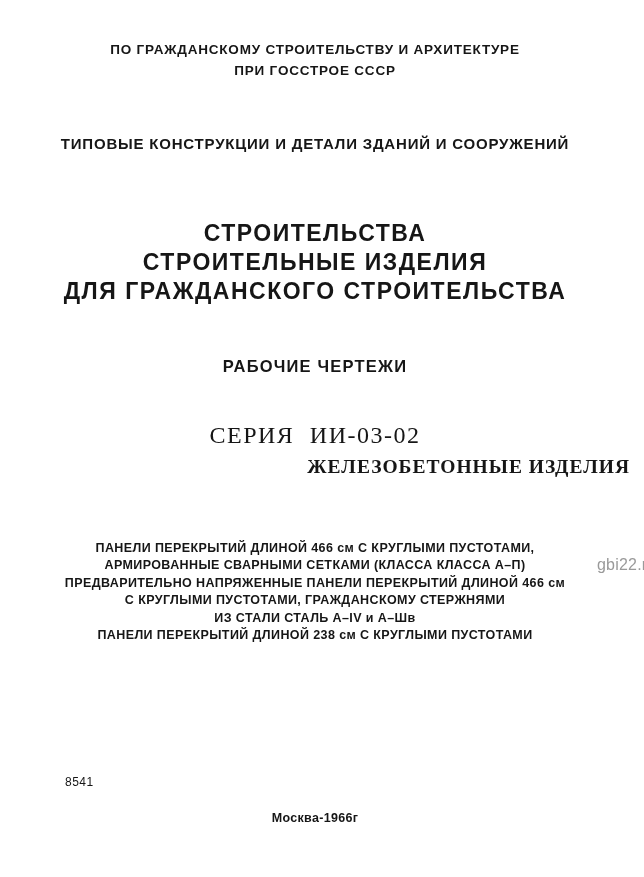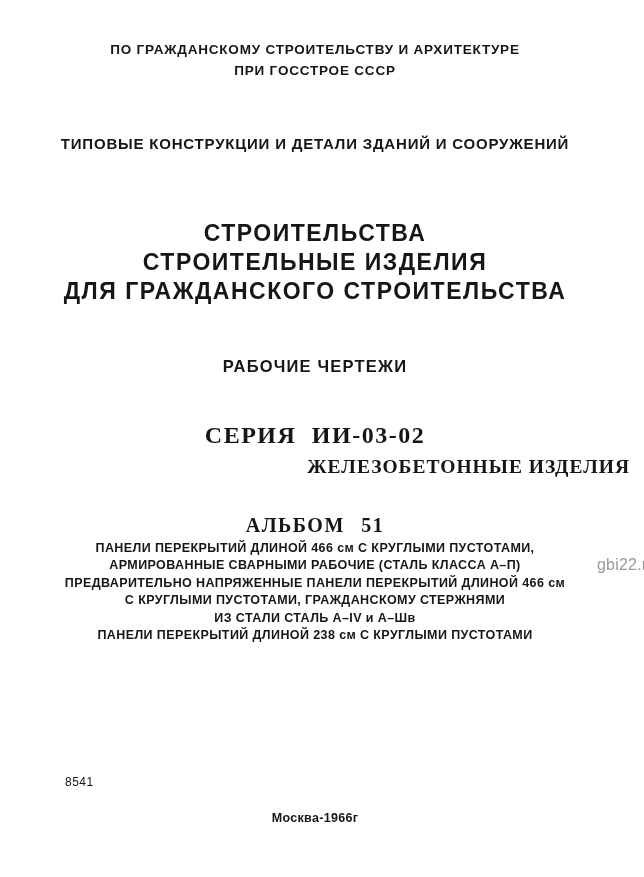--- a/index.html
+++ b/index.html
@@ -46,21 +46,21 @@
   .subtitle {
     top: 357px;
     font-size: 16.5px;
     font-weight: bold;
     letter-spacing: 1.2px;
   }
   .series-code {
     top: 422px;
     font-family: "Liberation Serif", serif;
     font-size: 24px;
-    font-weight: bold;
+    font-weight: normal;
     letter-spacing: 1.5px;
     word-spacing: 8px;
   }
   .series-name {
     top: 456px;
     font-family: "Liberation Serif", serif;
     font-size: 19.5px;
     font-weight: bold;
     letter-spacing: 1px;
     text-align: right;
@@ -123,25 +123,24 @@
     <div>СТРОИТЕЛЬНЫЕ ИЗДЕЛИЯ</div>
     <div>ДЛЯ ГРАЖДАНСКОГО СТРОИТЕЛЬСТВА</div>
   </div>
 
   <div class="centered subtitle">РАБОЧИЕ ЧЕРТЕЖИ</div>
 
   <div class="centered series-code">СЕРИЯ ИИ-03-02</div>
 
   <div class="centered series-name">ЖЕЛЕЗОБЕТОННЫЕ ИЗДЕЛИЯ</div>
 
-  <div class="centered album-title">АЛЬБОМ 51</div>
 
   <div class="centered description">
     <div>ПАНЕЛИ ПЕРЕКРЫТИЙ ДЛИНОЙ 466 см С КРУГЛЫМИ ПУСТОТАМИ,</div>
-    <div>АРМИРОВАННЫЕ СВАРНЫМИ РАБОЧИЕ (СТАЛЬ КЛАССА А–П)</div>
+    <div>АРМИРОВАННЫЕ СВАРНЫМИ СЕТКАМИ (КЛАССА КЛАССА А–П)</div>
     <div>ПРЕДВАРИТЕЛЬНО НАПРЯЖЕННЫЕ ПАНЕЛИ ПЕРЕКРЫТИЙ ДЛИНОЙ 466 см</div>
     <div>С КРУГЛЫМИ ПУСТОТАМИ, ГРАЖДАНСКОМУ СТЕРЖНЯМИ</div>
     <div>ИЗ СТАЛИ СТАЛЬ А–IV и А–Шв</div>
     <div>ПАНЕЛИ ПЕРЕКРЫТИЙ ДЛИНОЙ 238 см С КРУГЛЫМИ ПУСТОТАМИ</div>
   </div>
 
   <div class="watermark">gbi22.ru</div>
 
   <div class="doc-number">8541</div>
 

